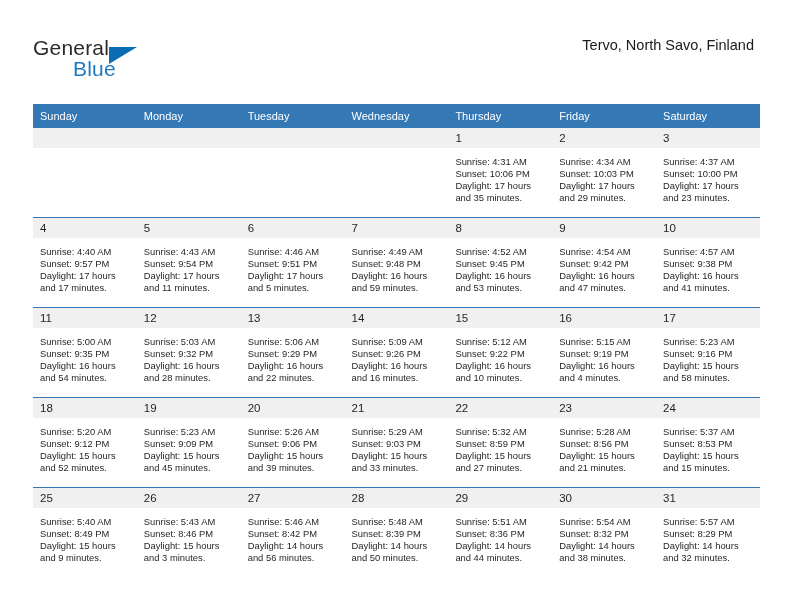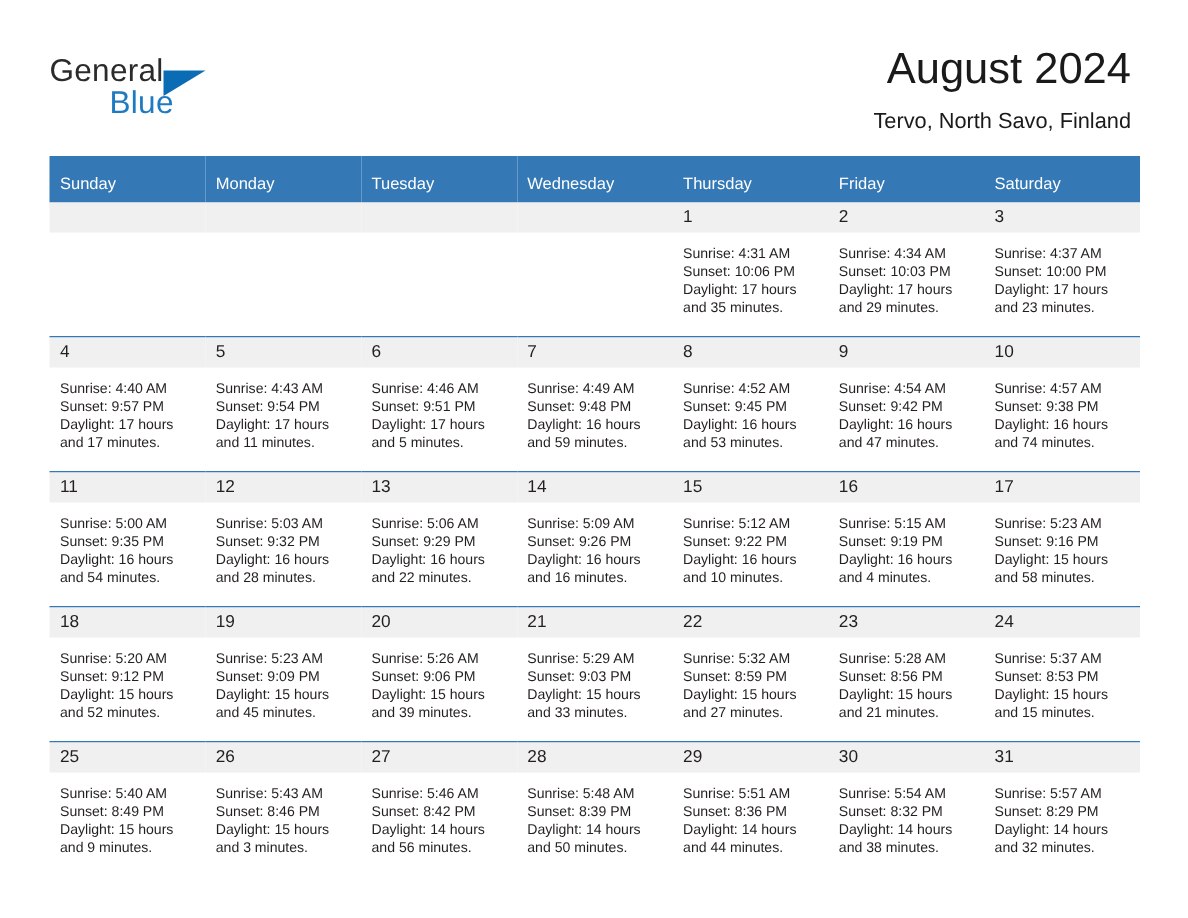--- a/index.html
+++ b/index.html
@@ -97,21 +97,21 @@
     width: 727px;
     border-collapse: collapse;
     table-layout: fixed;
   }
   .calendar th {
     background: #3478b6;
     color: #ffffff;
     font-size: 11px;
     font-weight: normal;
     text-align: left;
-    padding: 12px 0 6px 7px;
+    padding: 5px 0 6px 7px;
     height: 13px;
     border: none;
   }
   .calendar td {
     vertical-align: top;
     padding: 0;
     border: none;
     border-top: 1.4px solid #3478b6;
     width: 103.85px;
     height: 76px;
@@ -154,21 +154,20 @@
 
   <div class="masthead">
 
     <div class="logo">
       <span class="logo-general">General</span>
       <span class="logo-triangle"></span>
       <span class="logo-blue">Blue</span>
     </div>
 
     <div class="title-block">
-      <div class="cal-title">August 2024</div>
       <div class="cal-subtitle">Tervo, North Savo, Finland</div>
     </div>
 
   </div>
 
   <table class="calendar">
     <thead>
       <tr>
         <th>Sunday</th>
         <th>Monday</th>
@@ -328,21 +327,21 @@
             </div>
           </div>
         </td>
         <td>
           <div class="cell">
             <div class="daynum">10</div>
             <div class="details">
               <div>Sunrise: 4:57 AM</div>
               <div>Sunset: 9:38 PM</div>
               <div>Daylight: 16 hours</div>
-              <div>and 74 minutes.</div>
+              <div>and 41 minutes.</div>
             </div>
           </div>
         </td>
       </tr>
 
       <tr class="week">
         <td>
           <div class="cell">
             <div class="daynum">11</div>
             <div class="details">

